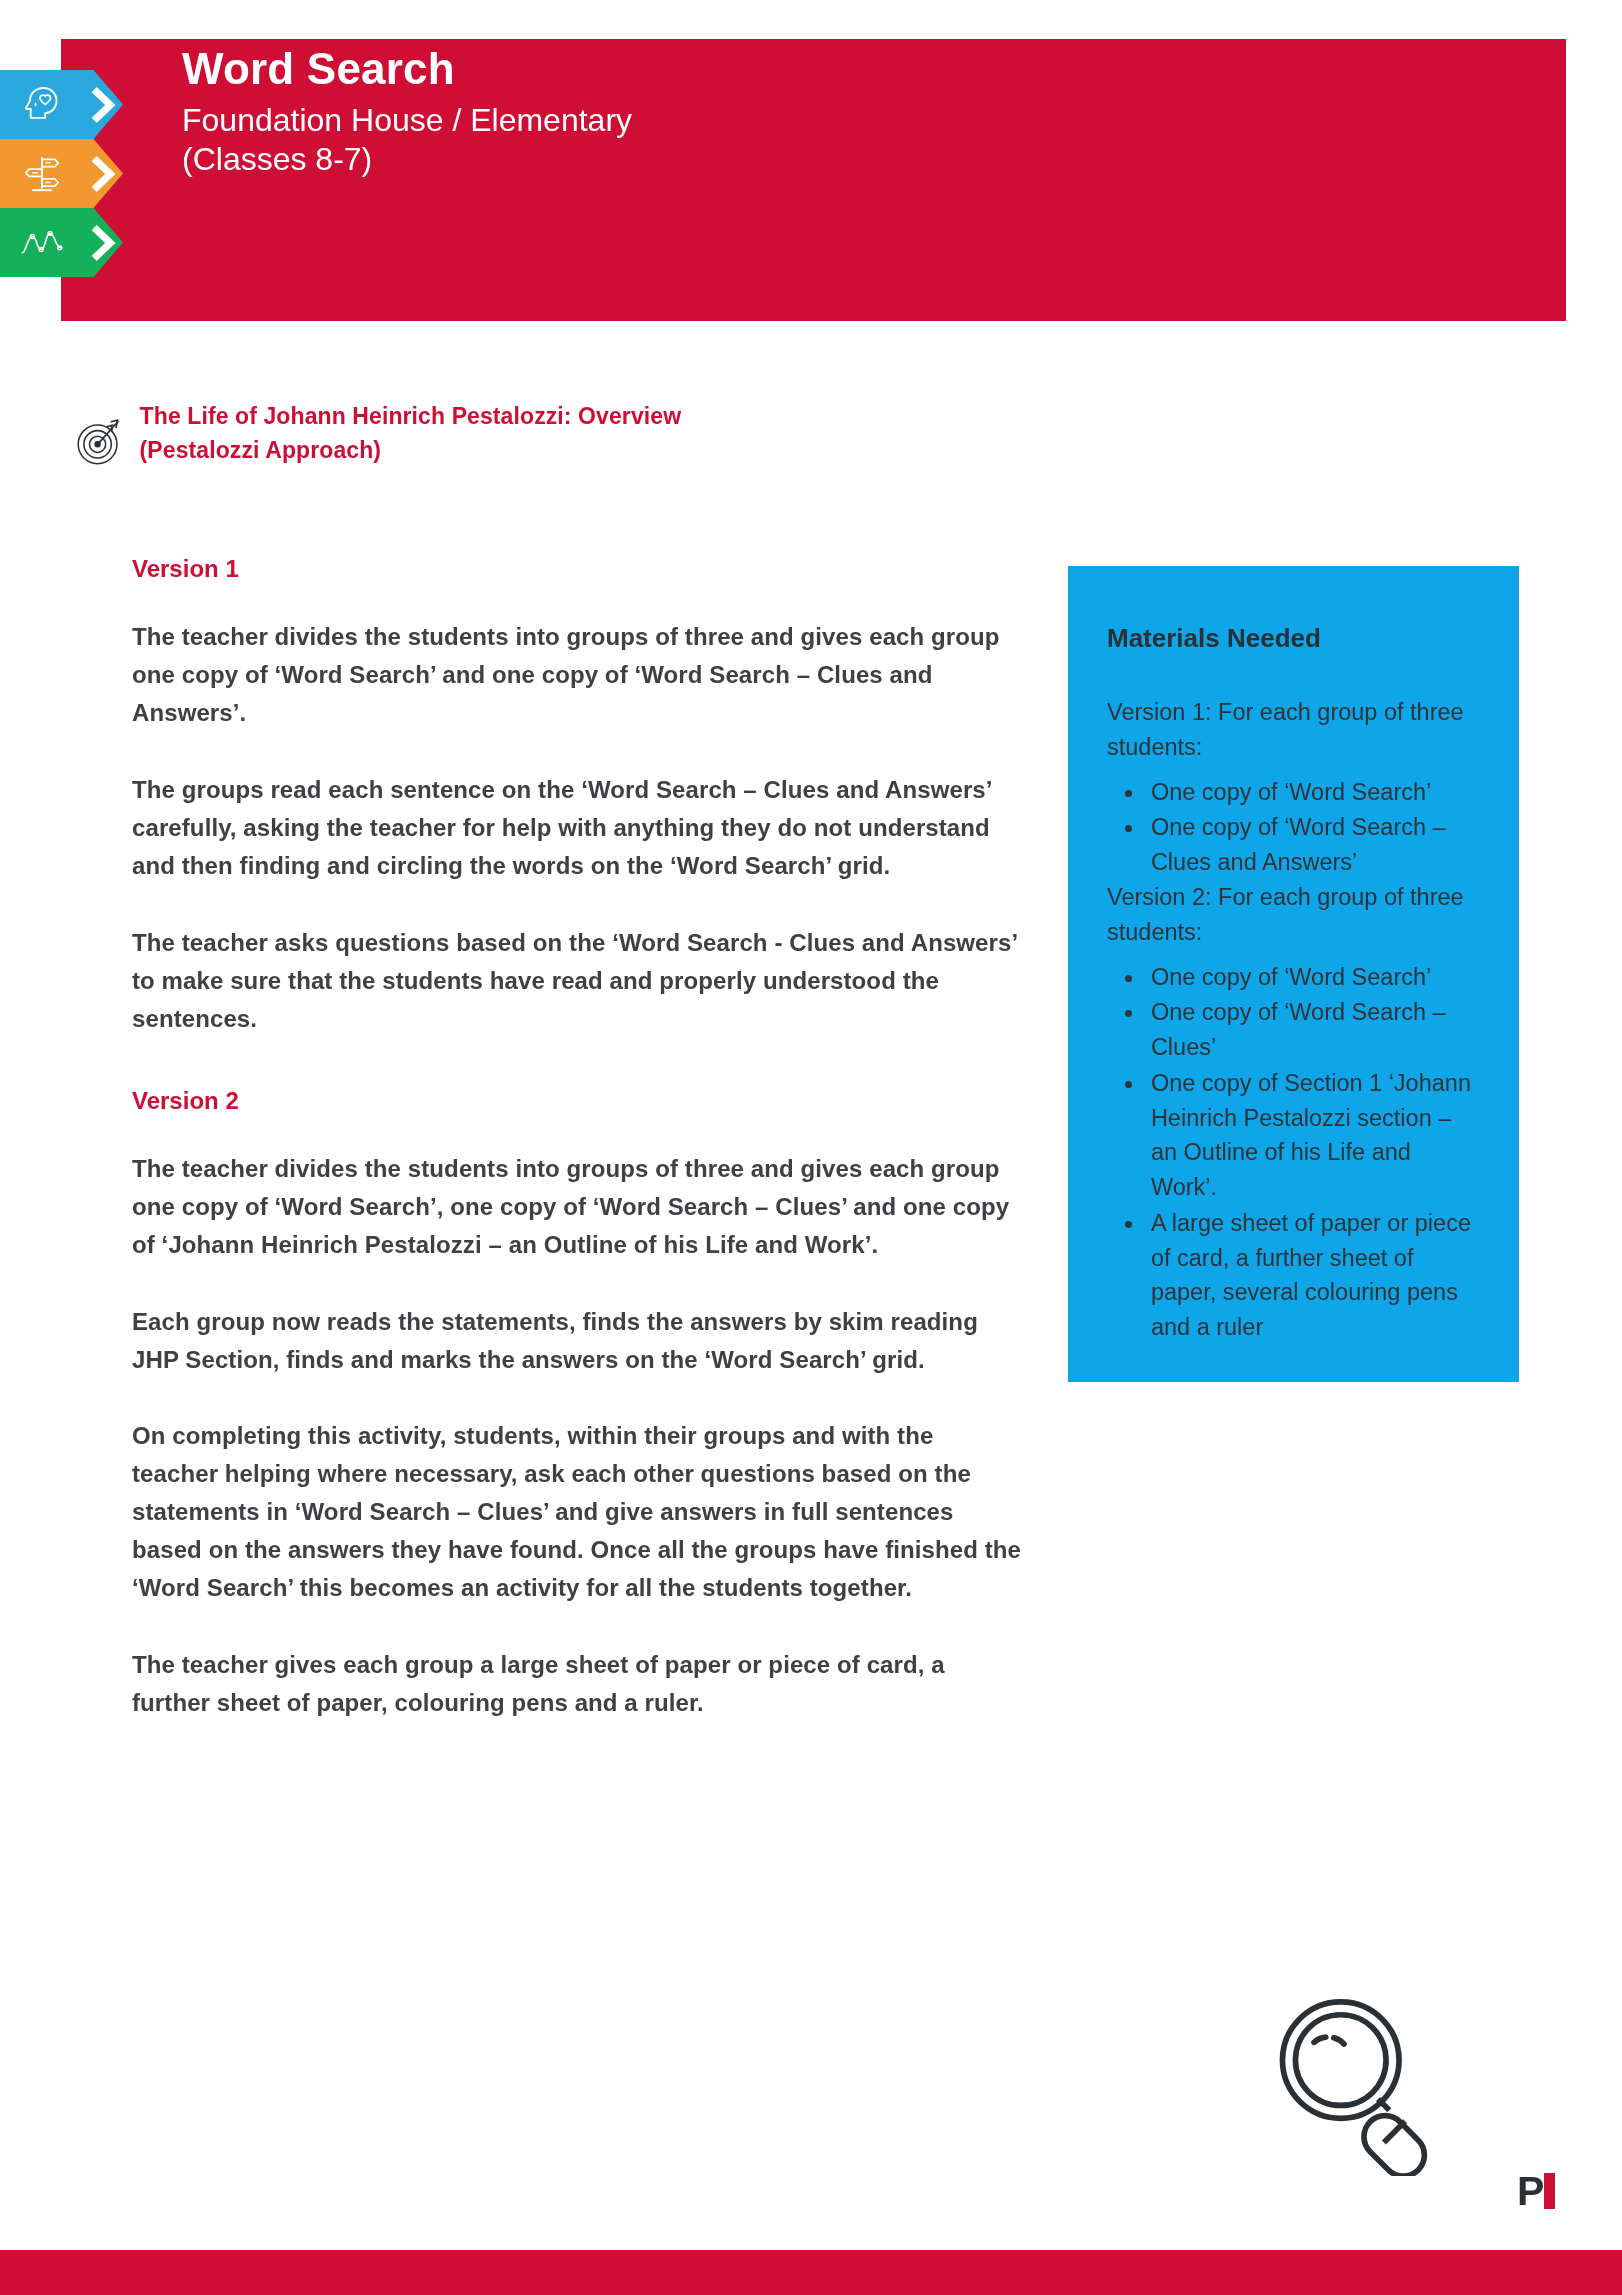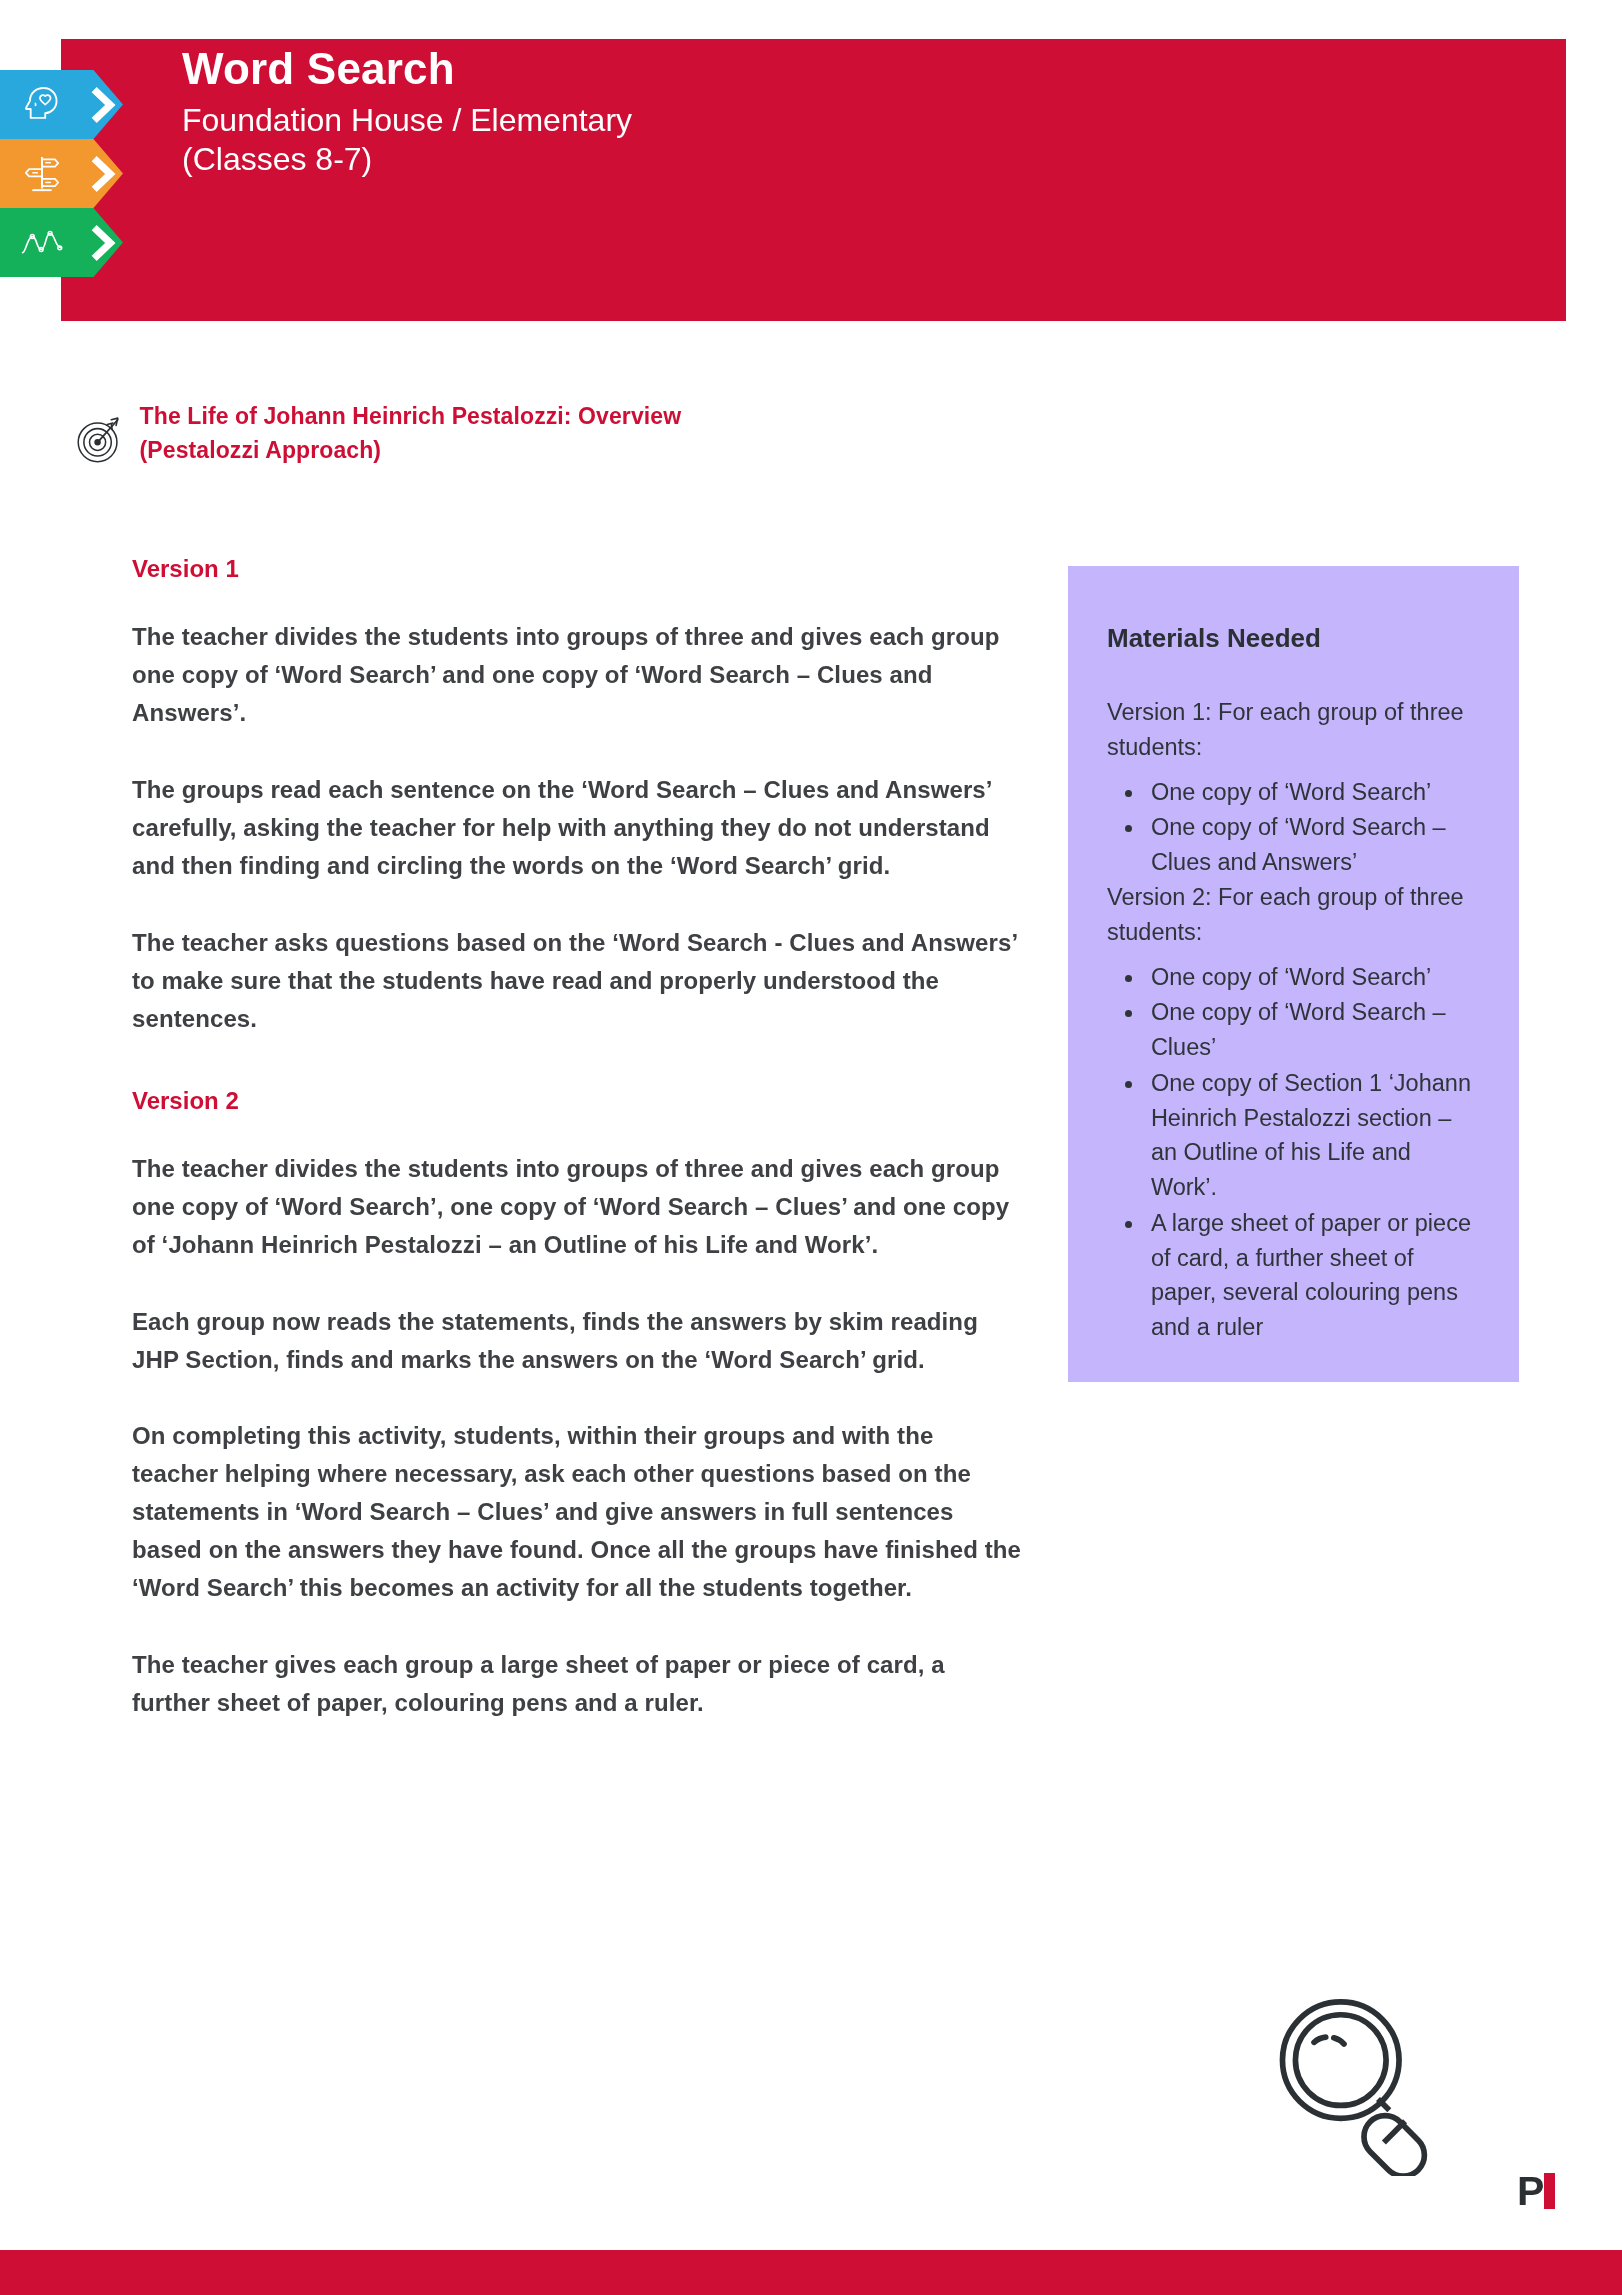--- a/index.html
+++ b/index.html
@@ -85,21 +85,21 @@
   #badge-2 { top: 69px; }
   #badge-3 { top: 138px; }
 
   
   #section-title-row {
     position: absolute;
     left: 75px;
     top: 399px;
     width: 1055px;
     display: flex;
-    align-items: flex-start;
+    align-items: flex-end;
     gap: 14.6px;
   }
   #target-icon { flex: 0 0 auto; width: 50px; height: 55px; margin-top: 11.4px; }
   #section-title-text {
     font-size: 23px;
     font-weight: bold;
     color: #ce0e35;
     line-height: 1.48;
     letter-spacing: 0.1px;
   }
@@ -127,21 +127,21 @@
     margin: 0 0 39px 0;
     letter-spacing: 0.1px;
   }
 
   
   #materials-box {
     position: absolute;
     left: 1068px;
     top: 566px;
     width: 451px;
-    background: #c4b5fd;
+    background: #0ea5e9;
     padding: 57px 39px 37px 39px;
     box-sizing: border-box;
   }
   #materials-title {
     font-size: 26px;
     font-weight: bold;
     color: #2b3034;
     margin: 0 0 41px 0;
     line-height: 1.2;
   }

